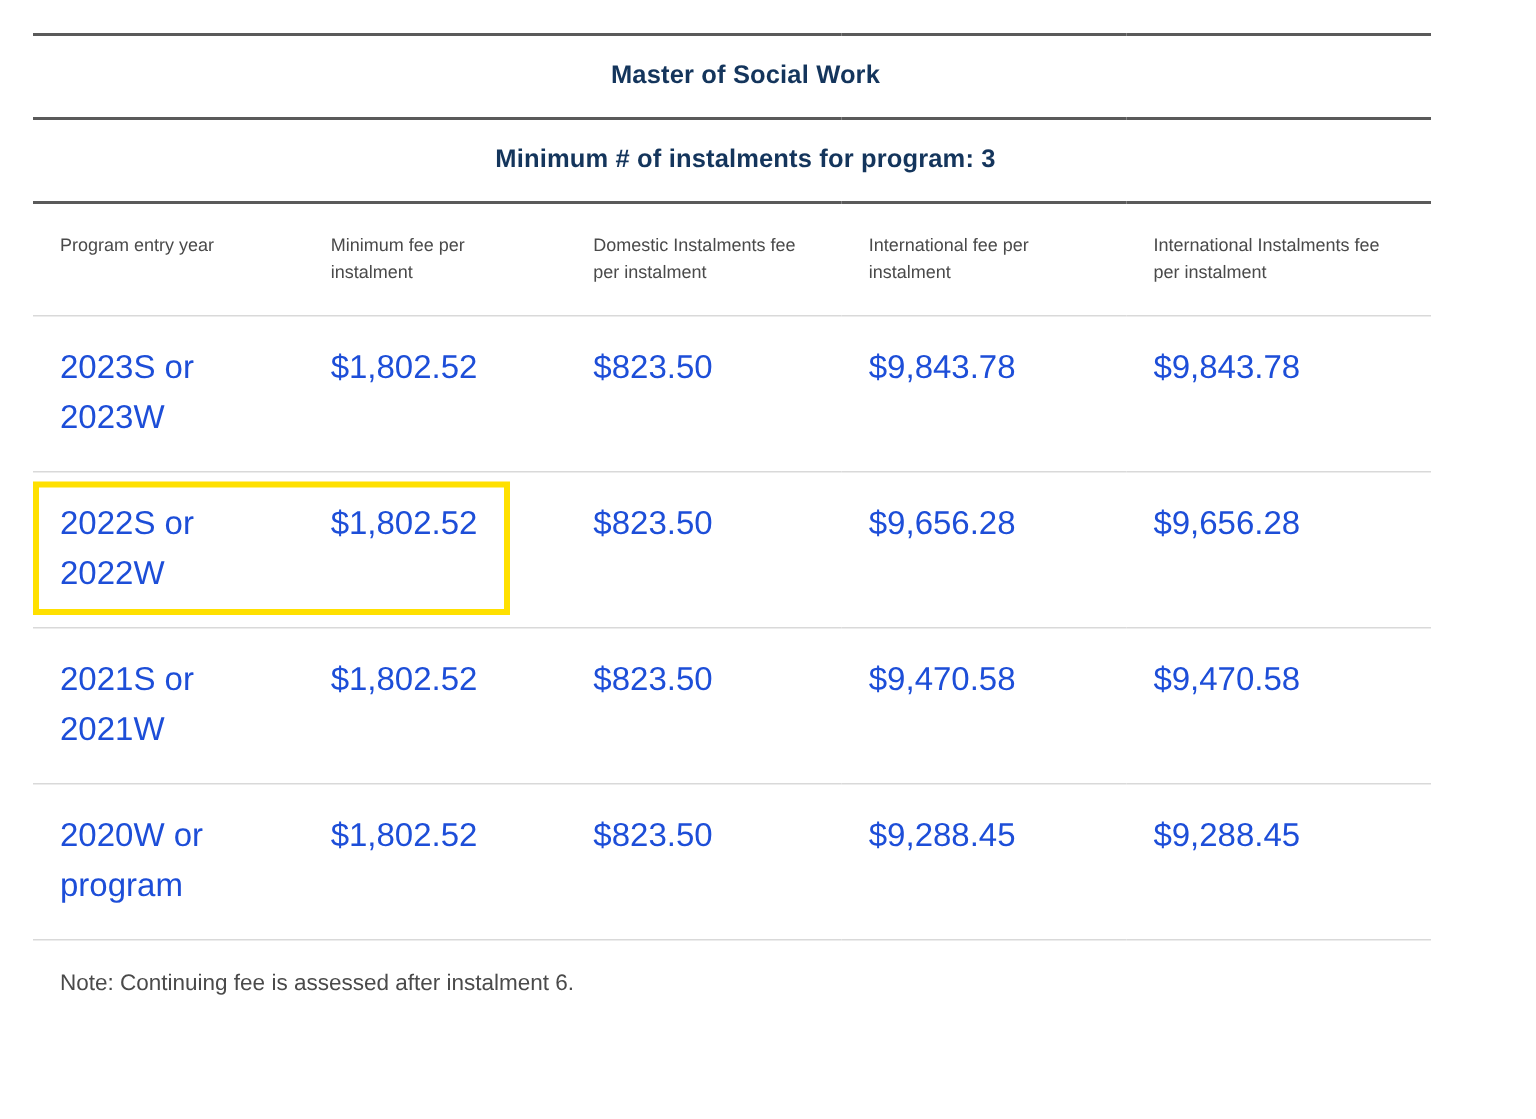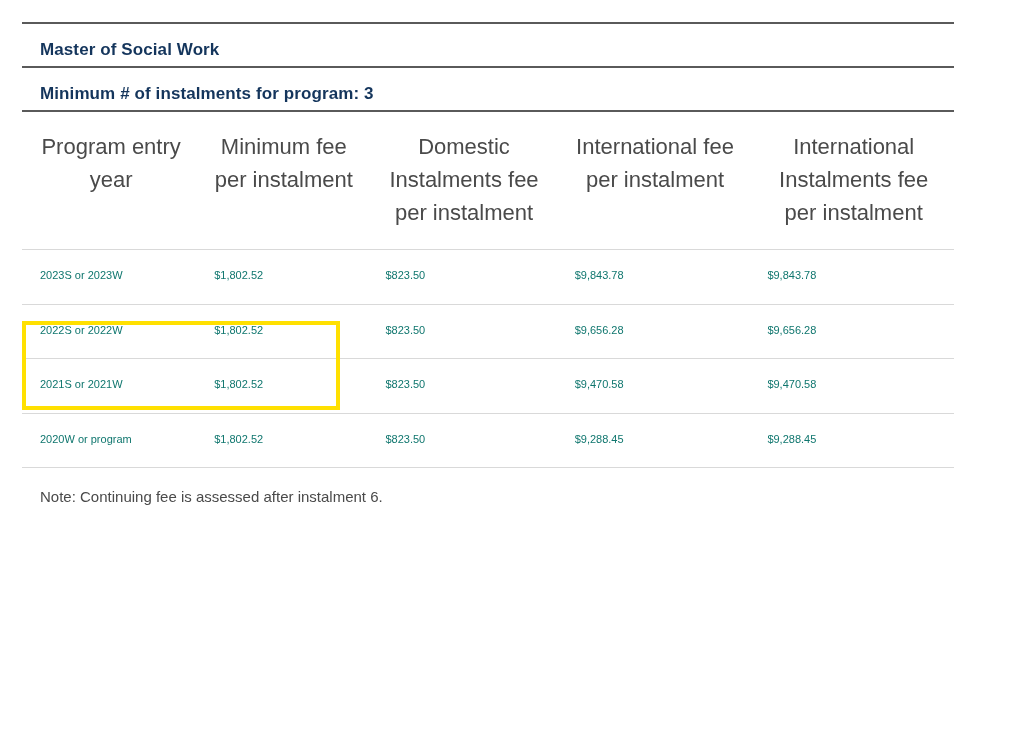--- a/index.html
+++ b/index.html
@@ -29,47 +29,47 @@
   }
   .fee-table td, .fee-table th {
     text-align: left;
     vertical-align: top;
     padding: 0;
   }
 
   
   .head-row td {
     border-top: 2px solid #5a5a5a;
-    padding: 16px 0 6px 18px;
+    padding: 16px 0 18px 18px;
     font-size: 17px;
     font-weight: bold;
     color: #14355c;
     letter-spacing: 0.1px;
+    text-align: center;
   }
   .head-row.first td {
     border-top: 2px solid #5a5a5a;
   }
 
   
   .col-head-row td {
     border-top: 2px solid #5a5a5a;
     padding: 18px 14px 20px 18px;
-    font-size: 22px;
+    font-size: 12px;
     font-weight: normal;
     color: #4a4a4a;
     line-height: 1.5;
-    text-align: center;
   }
 
   
   .data-row td {
     border-top: 1px solid #d9d9d9;
     padding: 17px 14px 20px 18px;
-    font-size: 11px;
-    color: #0f766e;
+    font-size: 22px;
+    color: #1d4ed8;
     line-height: 1.5;
   }
   .data-row td.first-cell {
     padding-left: 18px;
   }
 
   
   .c0 { width: 182px; }
   .c1 { width: 166px; }
   .c2 { width: 188px; }

